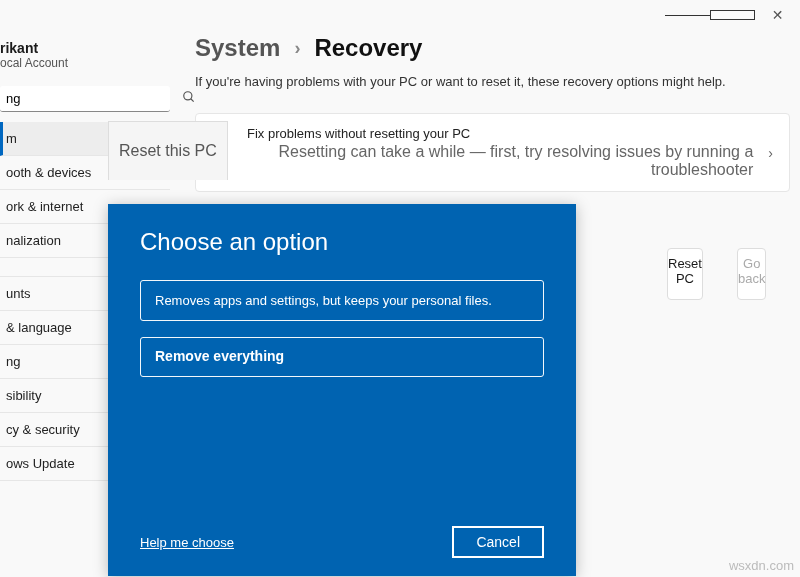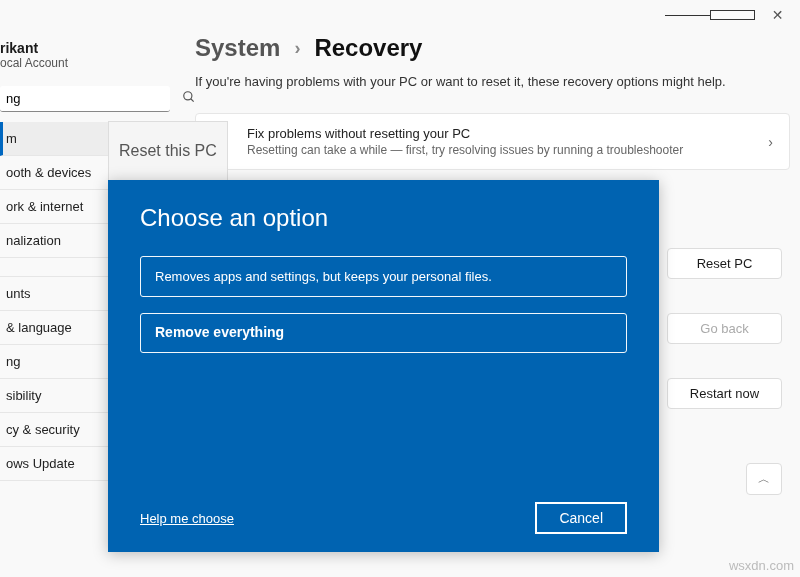--- a/index.html
+++ b/index.html
@@ -22,29 +22,29 @@
 
     .main { position: absolute; left: 195px; top: 34px; right: 10px; }
     .breadcrumb { font-size: 24px; font-weight: 600; display: flex; gap: 14px; align-items: center; color: #555; }
     .breadcrumb .current { color: #111; }
     .breadcrumb .sep { color: #888; font-size: 18px; }
     .subtitle { margin-top: 12px; color: #333; font-size: 13px; }
     .card { margin-top: 24px; background: #fff; border: 1px solid #e6e6e6; border-radius: 4px; padding: 12px 16px; display: flex; align-items: center; gap: 15px; }
     .card .wrench { color: #555; }
     .card .ct { flex: 1; }
     .card .ct .ti { font-size: 13px; color: #222; }
-    .card .ct .de { font-size: 12px; color: #666; margin-top: 2px; }
+    .card .ct .de { font-size: 16px; color: #666; margin-top: 2px; text-align: right; }
     .card .chev { color: #666; font-size: 14px; }
 
-    .right-buttons { position: absolute; right: 18px; top: 248px; display: flex; flex-direction: column; gap: 34px; width: 115px; }
+    .right-buttons { position: absolute; right: 18px; top: 248px; display: flex; flex-direction: row; gap: 34px; width: 115px; }
     .pill-btn { background: #fff; border: 1px solid #ddd; border-radius: 4px; padding: 7px 0; font-size: 13px; text-align: center; cursor: pointer; }
     .pill-btn.disabled { color: #aaa; }
     .expander { margin-top: 20px; align-self: flex-end; width: 36px; height: 32px; border: 1px solid #ddd; border-radius: 4px; background: #fff; display: flex; align-items: center; justify-content: center; color: #555; font-size: 12px; cursor: pointer; }
 
-    .modal { position: absolute; left: 108px; top: 180px; width: 551px; height: 372px; background: #0063b1; color: #fff; display: flex; flex-direction: column; box-shadow: 0 2px 14px rgba(0,0,0,0.25); }
+    .modal { position: absolute; left: 108px; top: 204px; width: 468px; height: 372px; background: #0063b1; color: #fff; display: flex; flex-direction: column; box-shadow: 0 2px 14px rgba(0,0,0,0.25); }
     .modal-tab { position: absolute; left: 108px; top: 180px; padding: 20px 10px; font-size: 16px; color: #555; background: #f5f5f5; border: 1px solid #ddd; border-bottom: none; transform: translateY(-100%); }
     .modal-inner { padding: 24px 32px 18px 32px; flex: 1; display: flex; flex-direction: column; }
     .modal-title { font-size: 24px; font-weight: 400; margin-bottom: 24px; }
     .opt { border: 1.5px solid rgba(255,255,255,0.95); border-radius: 3px; padding: 10px 14px 12px 14px; margin-bottom: 16px; cursor: pointer; }
     .opt .ot { font-weight: 600; font-size: 14px; }
     .opt .od { font-size: 13px; margin-top: 2px; }
     .modal-footer { margin-top: auto; display: flex; align-items: center; justify-content: space-between; }
     .help-link { text-decoration: underline; font-size: 13px; cursor: pointer; }
     .cancel-btn { border: 2px solid #fff; padding: 6px 22px; font-size: 14px; cursor: pointer; background: transparent; color: #fff; margin-left: 42px; }
 

